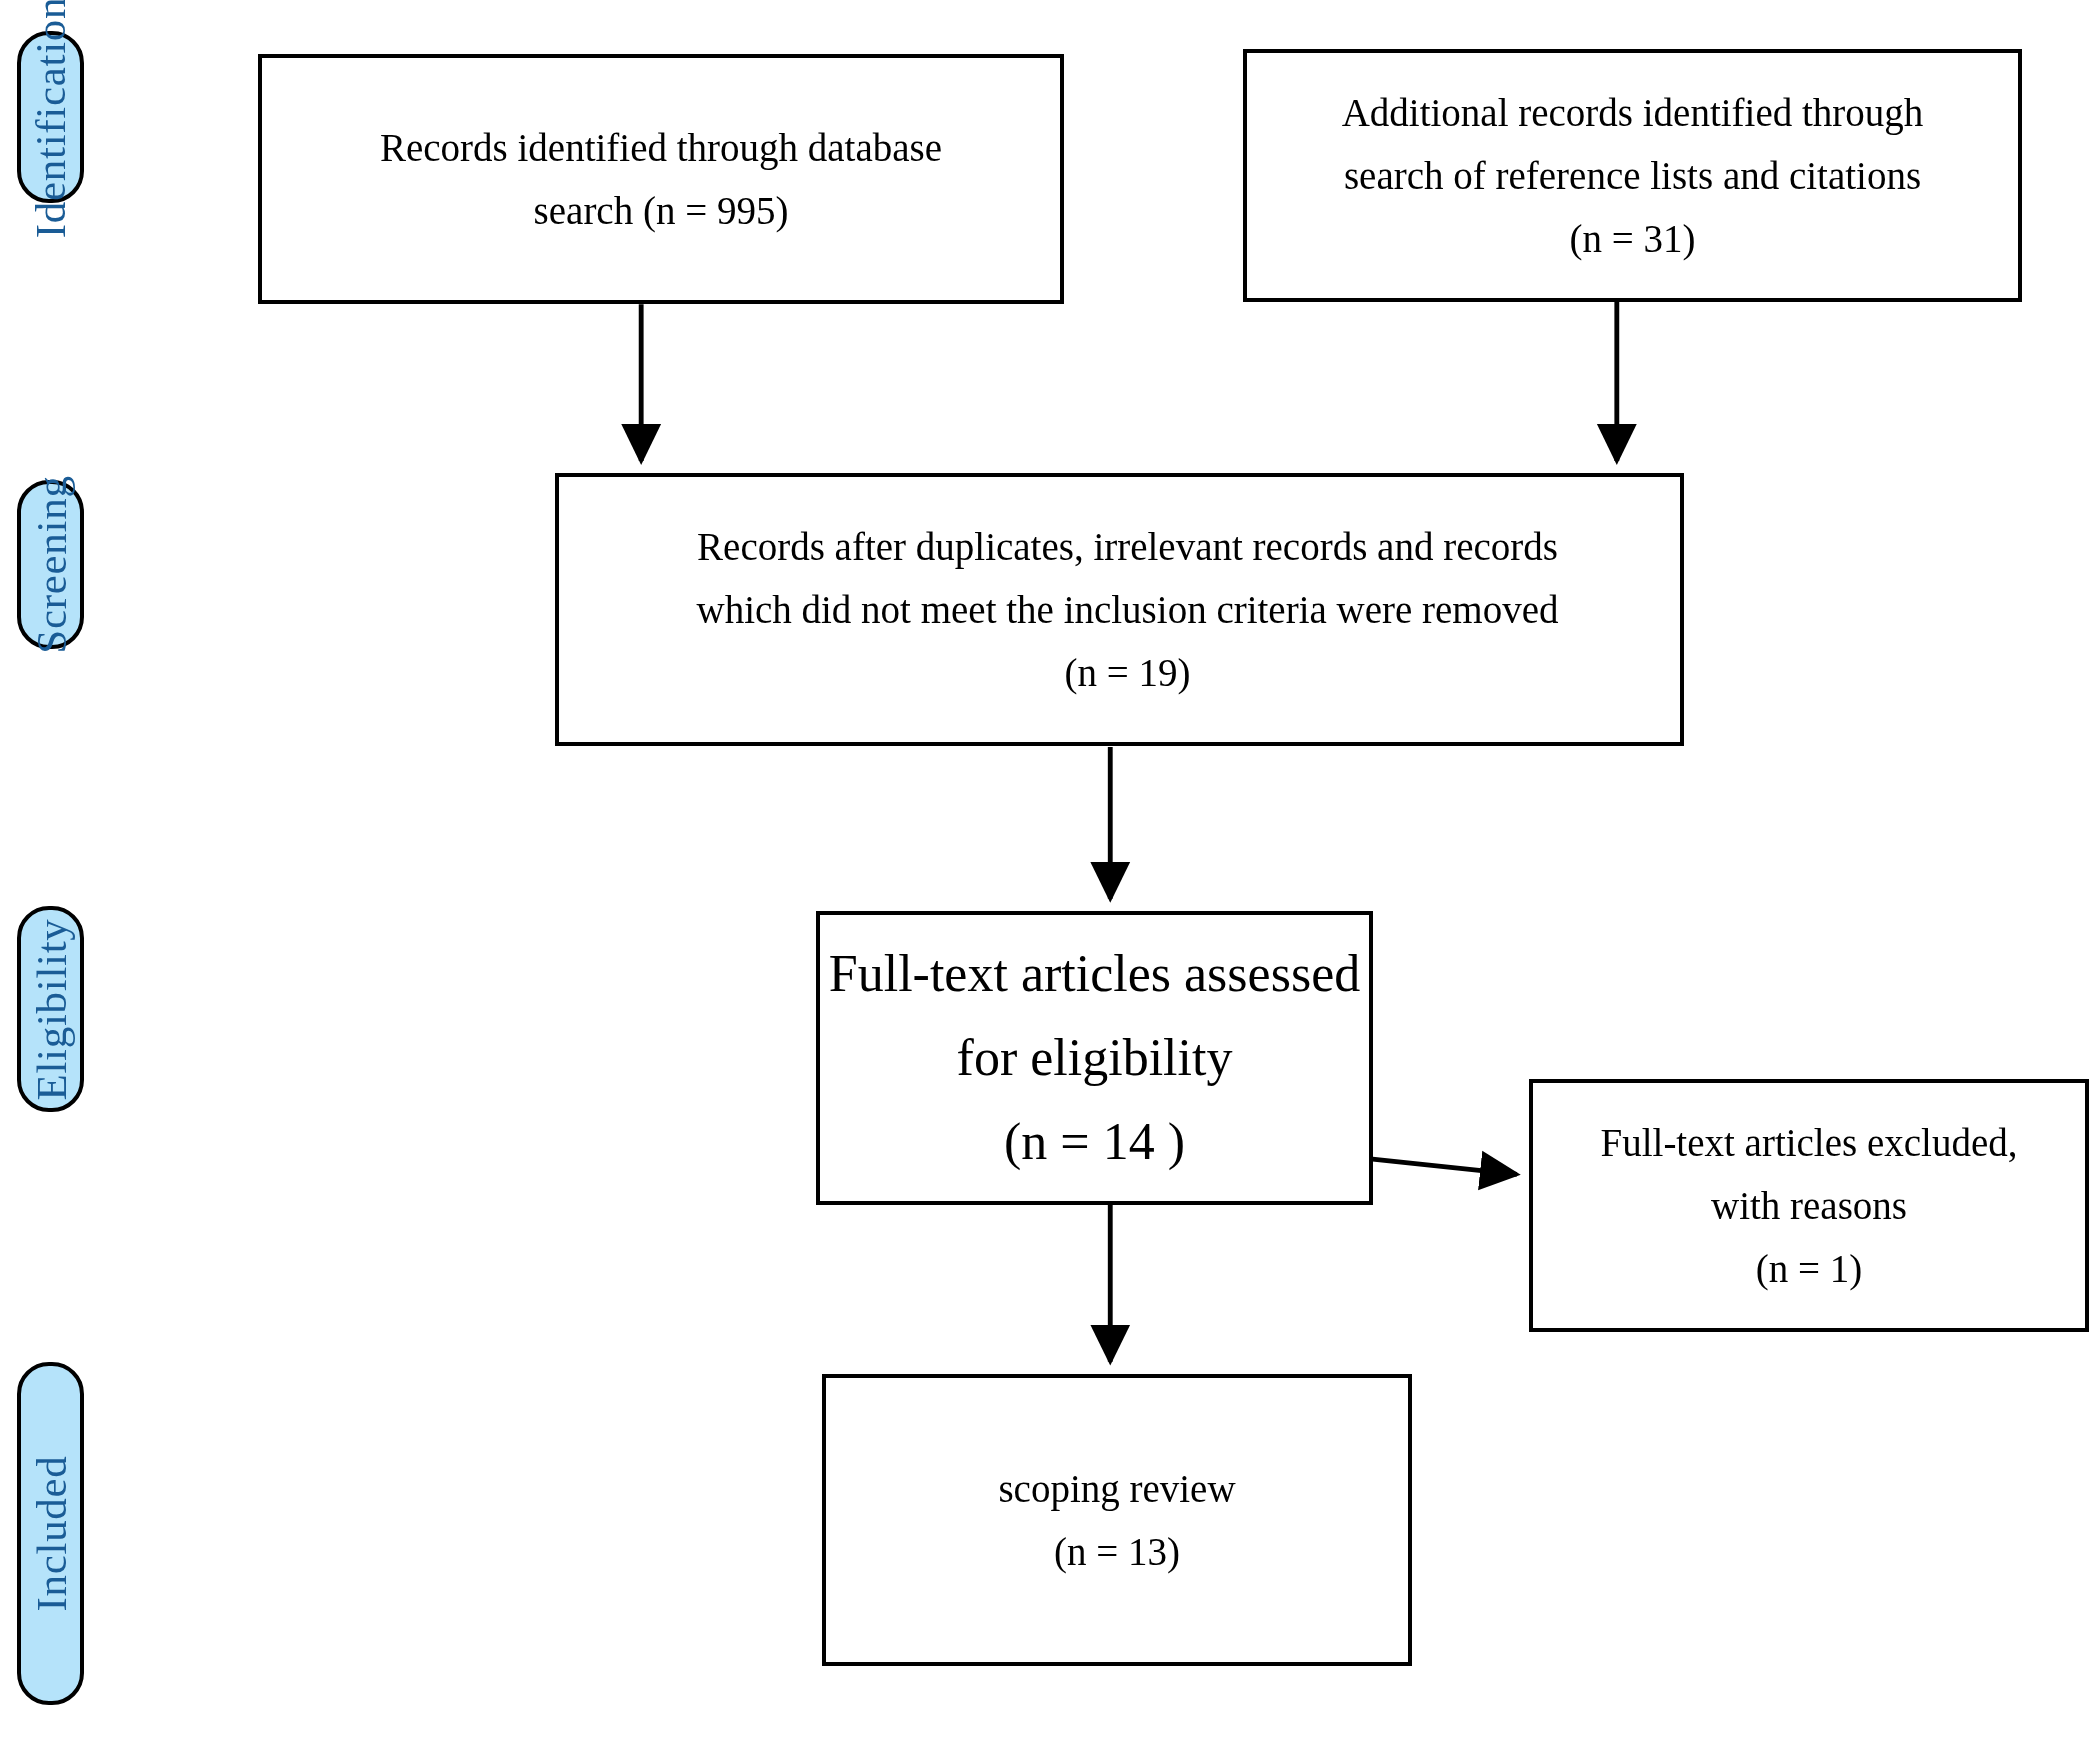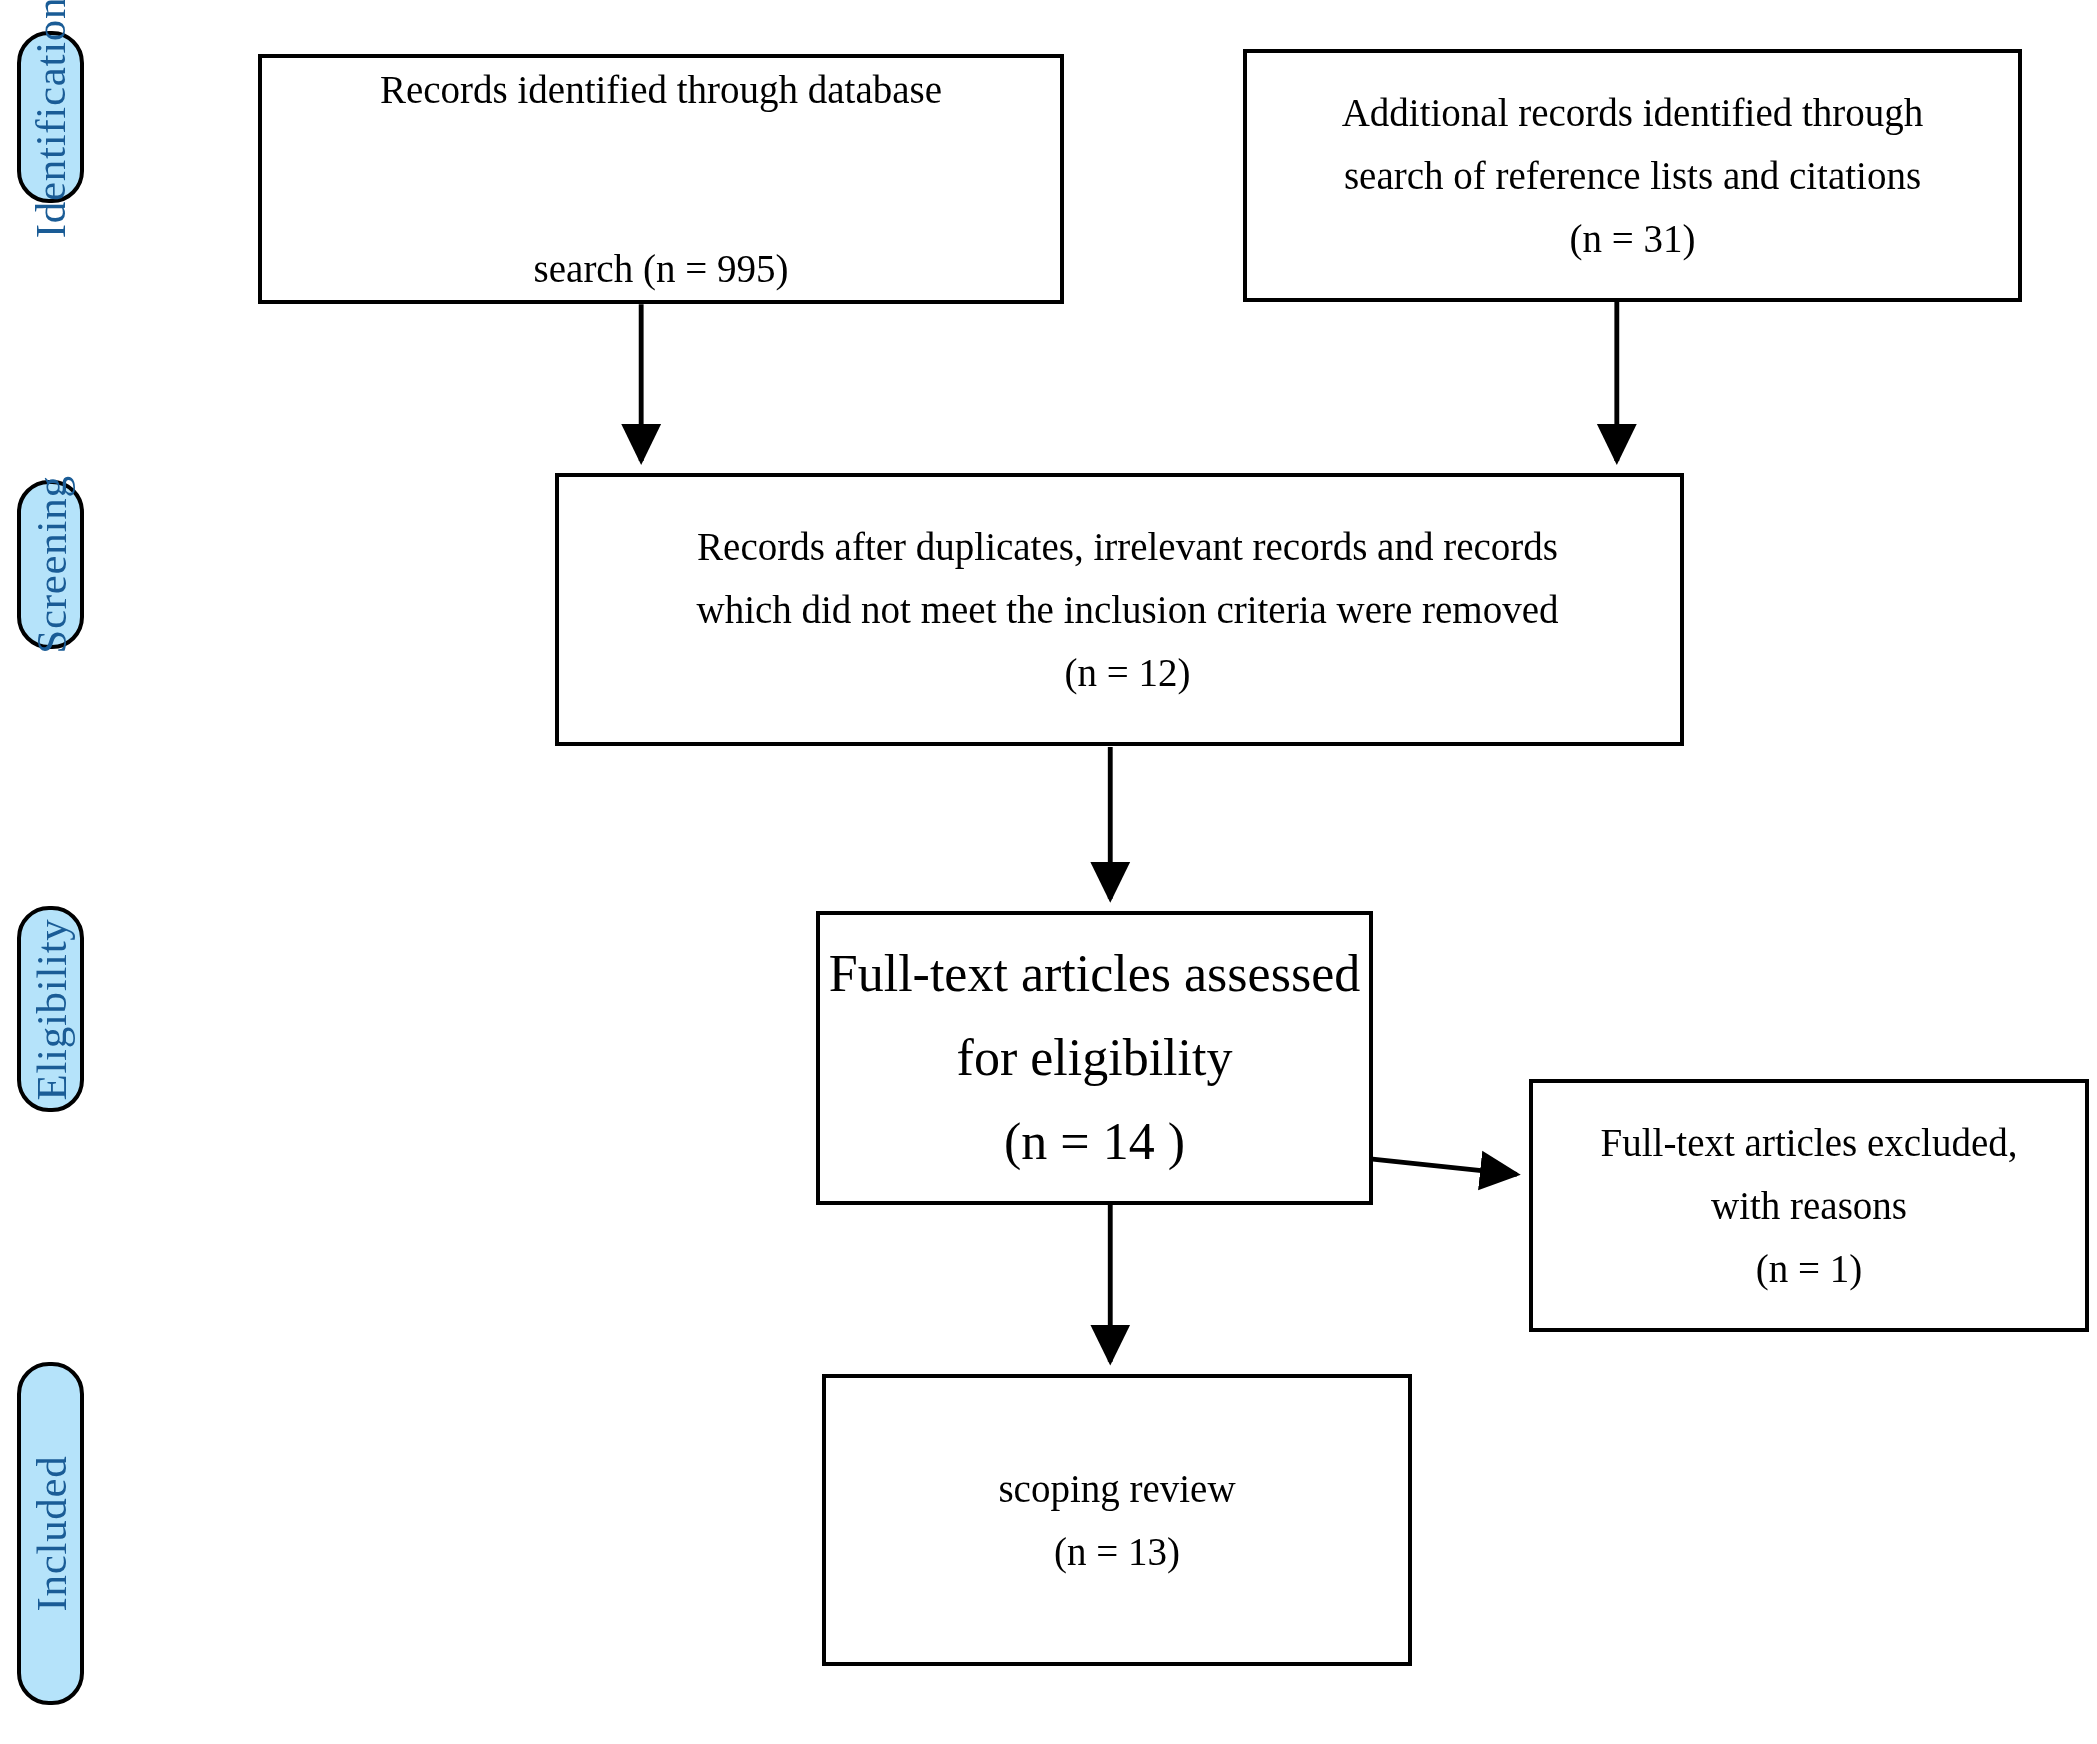--- a/index.html
+++ b/index.html
@@ -53,21 +53,21 @@
     text-align: center;
     color: #000000;
     font-family: "Liberation Serif", "DejaVu Serif", serif;
   }
   .flow-box .line {
     display: block;
     white-space: nowrap;
     line-height: 1.62;
   }
 
-  #box-database   { left: 258px;  top: 54px;   width: 806px; height: 250px; font-size: 39px; justify-content: space-between; }
+  #box-database   { left: 258px;  top: 54px;   width: 806px; height: 250px; font-size: 39px; }
   #box-additional { left: 1227px; top: 49px;   width: 779px; height: 253px; font-size: 39px; margin-left: 16px; }
   #box-screening  { left: 555px;  top: 473px;  width: 1129px; height: 273px; font-size: 39px; padding-left: 16px; }
   #box-eligibility{ left: 816px; top: 911px; width: 557px;  height: 294px; font-size: 52px; }
   #box-excluded   { left: 1529px; top: 1079px; width: 560px;  height: 253px; font-size: 39px; }
   #box-included   { left: 822px; top: 1374px; width: 590px;  height: 292px; font-size: 39px; }
 
   
   #connectors {
     position: absolute;
     left: 0;
@@ -123,21 +123,21 @@
 
   <div class="flow-box" id="box-additional">
     <span class="line">Additional records identified through</span>
     <span class="line">search of reference lists and citations</span>
     <span class="line">(n = 31)</span>
   </div>
 
   <div class="flow-box" id="box-screening">
     <span class="line">Records after duplicates, irrelevant records and records</span>
     <span class="line">which did not meet the inclusion criteria were removed</span>
-    <span class="line">(n = 12)</span>
+    <span class="line">(n = 19)</span>
   </div>
 
   <div class="flow-box" id="box-eligibility">
     <span class="line">Full-text articles assessed</span>
     <span class="line">for eligibility</span>
     <span class="line">(n = 14 )</span>
   </div>
 
   <div class="flow-box" id="box-excluded">
     <span class="line">Full-text articles excluded,</span>

